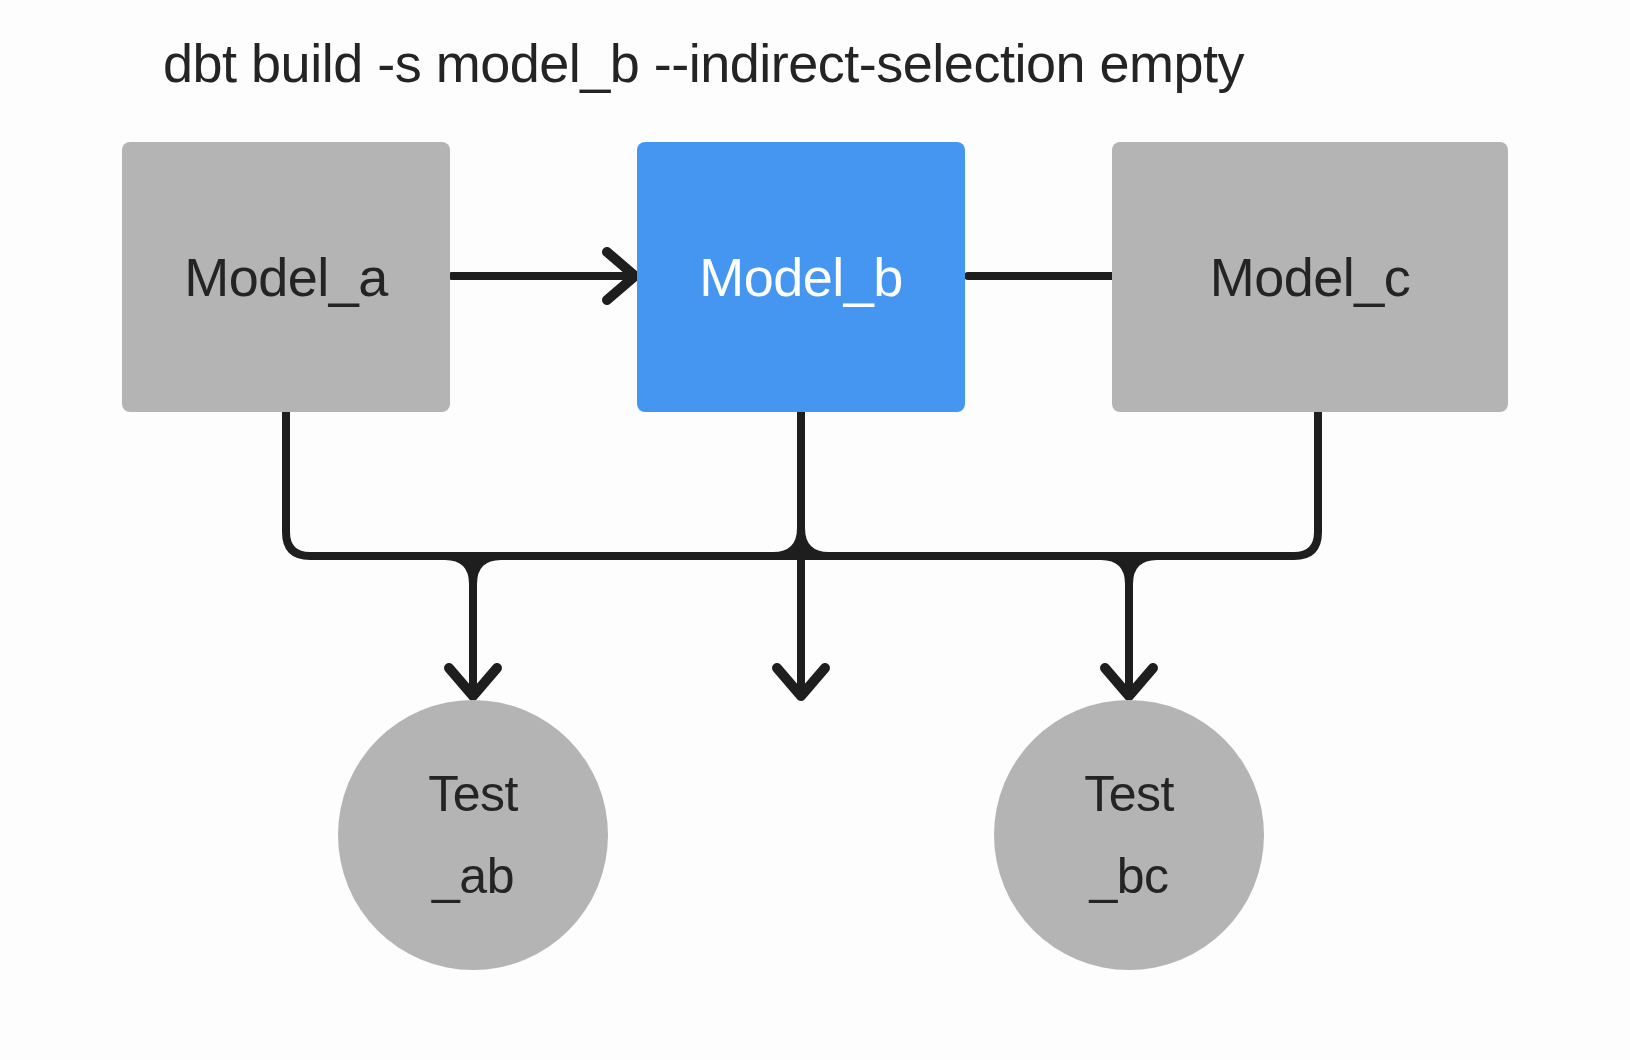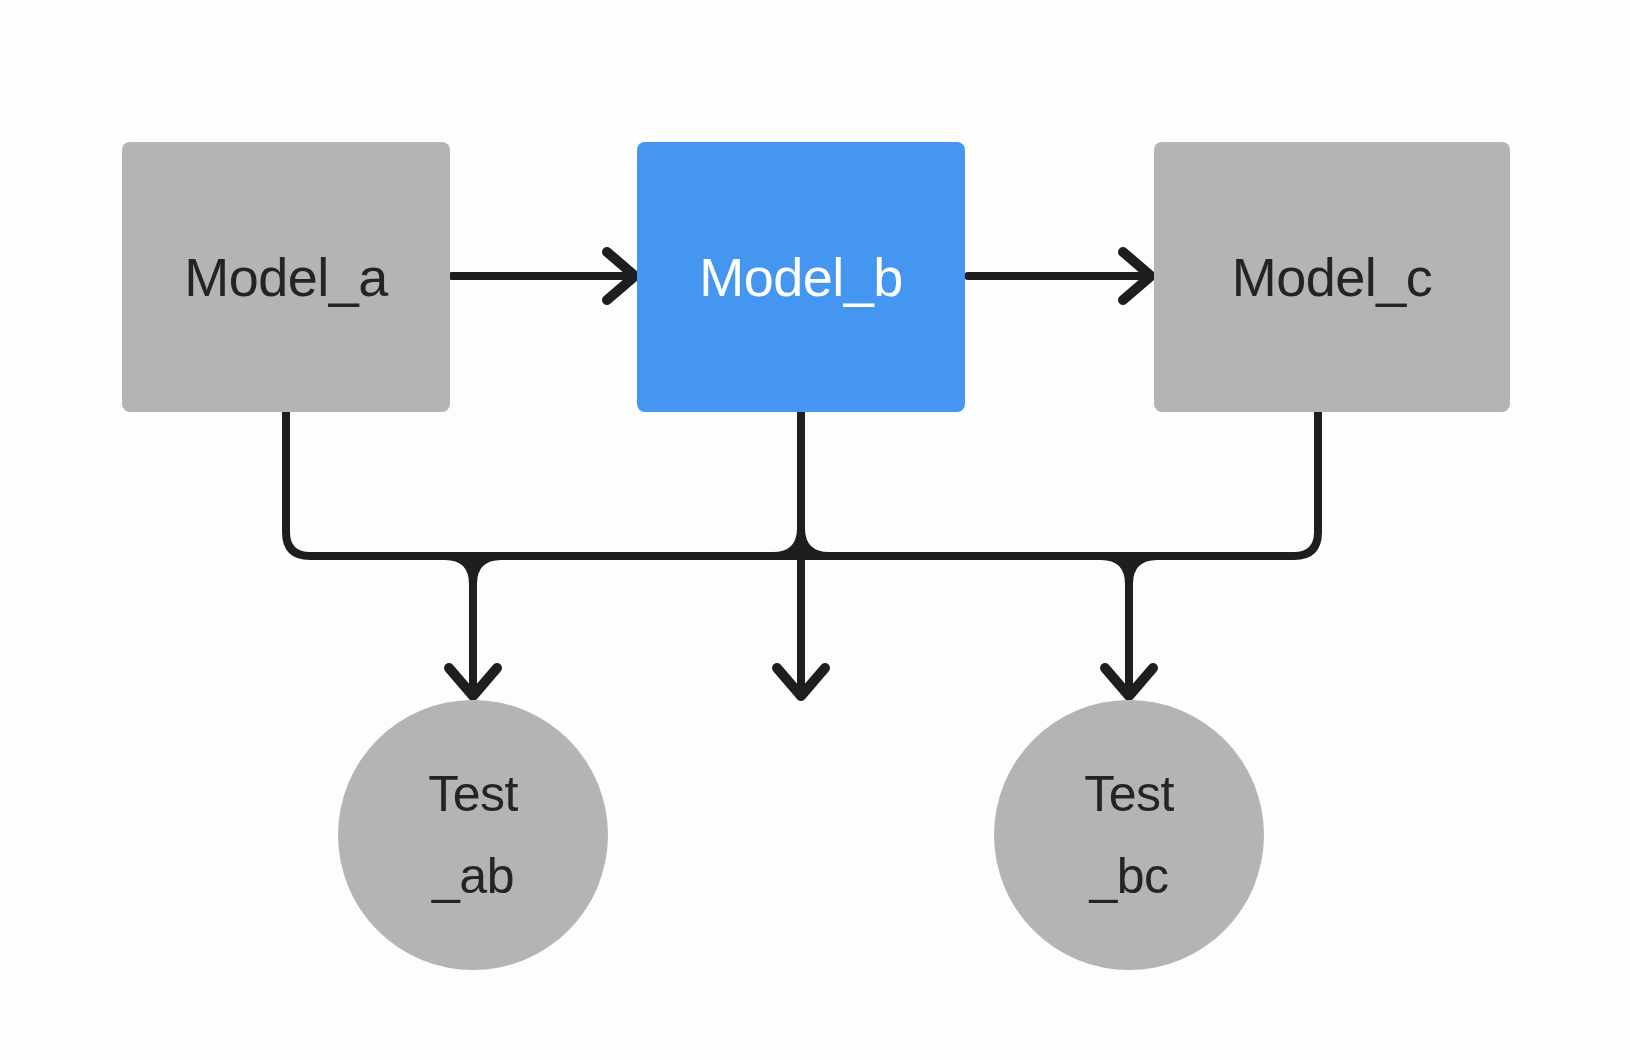--- a/index.html
+++ b/index.html
@@ -41,20 +41,21 @@
     font-size:50px;font-weight:500;letter-spacing:-0.5px;color:var(--label-dark);
     text-align:center;
   }
   .test .tline{display:block;line-height:82px;}
 </style>
 </head>
 <body>
 
 <div class="stage">
 
+  <div class="title">dbt build -s model_b --indirect-selection empty</div>
 
   <svg class="edges" width="1630" height="1060" viewBox="0 0 1630 1060">
 
     <g>
       <path class="edge-line" d="M 452 276 L 630 276"></path>
       <path class="edge-head" d="M 607 252 L 635 276 L 607 300"></path>
     </g>
 
     <g>
       <path class="edge-line" d="M 968 276 L 1146 276"></path>
@@ -83,21 +84,21 @@
       <path class="edge-head" d="M 1105 668 L 1129 696 L 1153 668"></path>
     </g>
   </svg>
 
   <div class="model selected" style="left:637px;">
     <span>Model_b</span>
   </div>
   <div class="model" style="left:122px;">
     <span>Model_a</span>
   </div>
-  <div class="model" style="left:1154px;width:356px;">
+  <div class="model" style="left:1112px;width:396px;">
     <span>Model_c</span>
   </div>
 
   <div class="test" style="left:338px;">
     <span class="tline">Test</span>
     <span class="tline">_ab</span>
   </div>
   <div class="test" style="left:994px;">
     <span class="tline">Test</span>
     <span class="tline">_bc</span>

